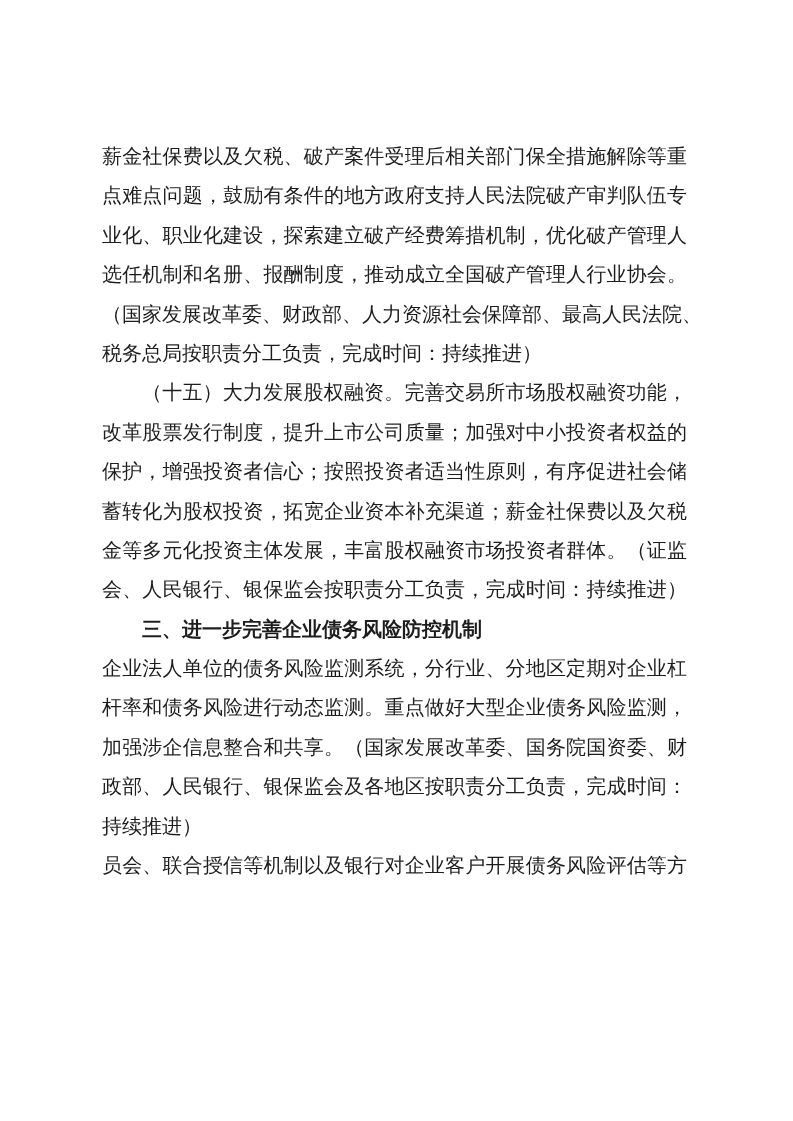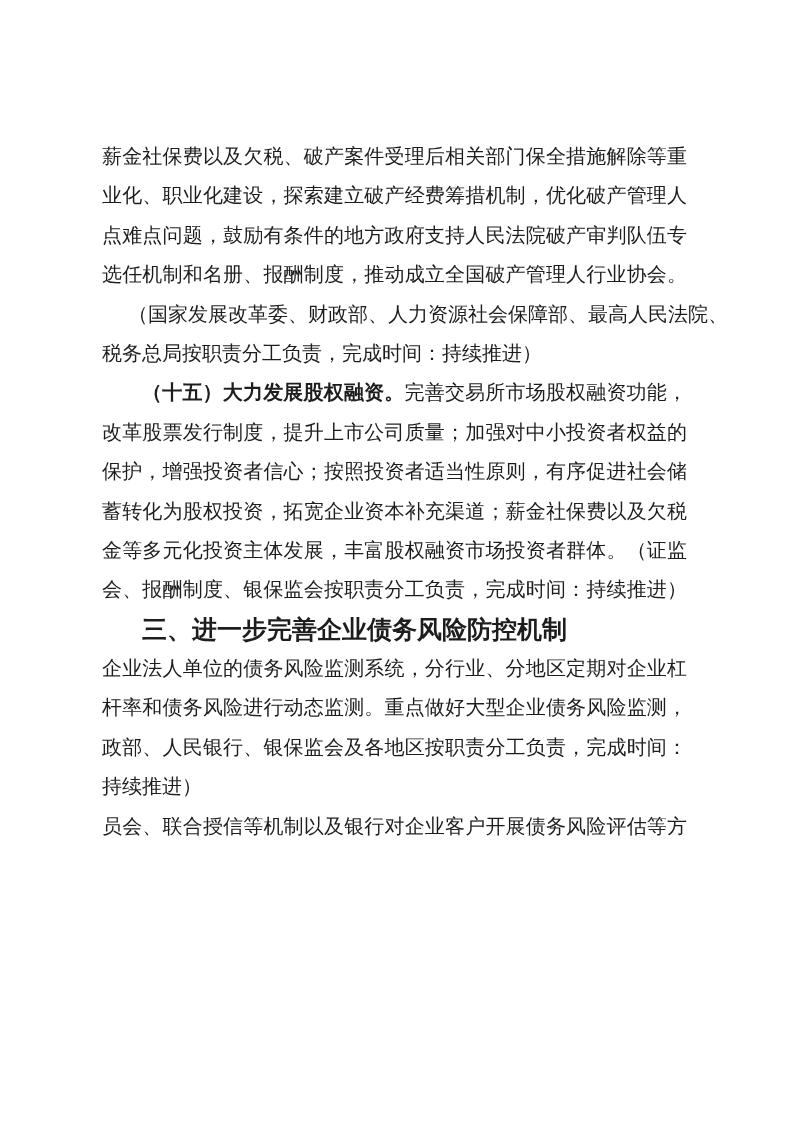--- a/index.html
+++ b/index.html
@@ -23,66 +23,66 @@
     letter-spacing:0;
   }
   .line.plain{
     text-align:center;
     text-align-last:left;
   }
   .line.nowrap{
     white-space:nowrap;
     text-align:left;
     text-align-last:left;
-    margin-left:26px;
   }
   .line.ind{text-indent:40px;}
   .line.heading{
     font-family:"DejaVu Sans","Liberation Sans",sans-serif;
     font-weight:bold;
-    font-size:25px;
+    font-size:20px;
     text-align:left;
     text-align-last:left;
   }
-  .b{font-weight:bold;}
+  .b{font-weight:normal;}
   .page-number{
     position:absolute;
     top:982px;left:0;right:0;
     text-align:center;
     font-size:19px;
     font-family:"Liberation Serif","DejaVu Serif",serif;
     color:#1d1d1d;
   }
 </style>
 </head>
 <body>
 
 <div class="page">
   <div class="text-block">
 
     <div class="line">薪金社保费以及欠税、破产案件受理后相关部门保全措施解除等重</div>
+    <div class="line">点难点问题，鼓励有条件的地方政府支持人民法院破产审判队伍专</div>
     <div class="line">业化、职业化建设，探索建立破产经费筹措机制，优化破产管理人</div>
-    <div class="line">点难点问题，鼓励有条件的地方政府支持人民法院破产审判队伍专</div>
     <div class="line">选任机制和名册、报酬制度，推动成立全国破产管理人行业协会。</div>
     <div class="line nowrap">（国家发展改革委、财政部、人力资源社会保障部、最高人民法院、</div>
     <div class="line plain">税务总局按职责分工负责，完成时间：持续推进）</div>
 
     <div class="line ind">
       <span class="b">（十五）大力发展股权融资。</span><span>完善交易所市场股权融资功能，</span>
     </div>
     <div class="line">改革股票发行制度，提升上市公司质量；加强对中小投资者权益的</div>
     <div class="line">保护，增强投资者信心；按照投资者适当性原则，有序促进社会储</div>
     <div class="line">蓄转化为股权投资，拓宽企业资本补充渠道；薪金社保费以及欠税</div>
     <div class="line">金等多元化投资主体发展，丰富股权融资市场投资者群体。（证监</div>
-    <div class="line">会、报酬制度、银保监会按职责分工负责，完成时间：持续推进）</div>
+    <div class="line">会、人民银行、银保监会按职责分工负责，完成时间：持续推进）</div>
 
     <div class="line heading ind">三、进一步完善企业债务风险防控机制</div>
 
     <div class="line">企业法人单位的债务风险监测系统，分行业、分地区定期对企业杠</div>
     <div class="line">杆率和债务风险进行动态监测。重点做好大型企业债务风险监测，</div>
+    <div class="line">加强涉企信息整合和共享。（国家发展改革委、国务院国资委、财</div>
     <div class="line">政部、人民银行、银保监会及各地区按职责分工负责，完成时间：</div>
     <div class="line plain">持续推进）</div>
 
     <div class="line">员会、联合授信等机制以及银行对企业客户开展债务风险评估等方</div>
 
   </div>
 
   <div class="page-number">5</div>
 </div>
 

